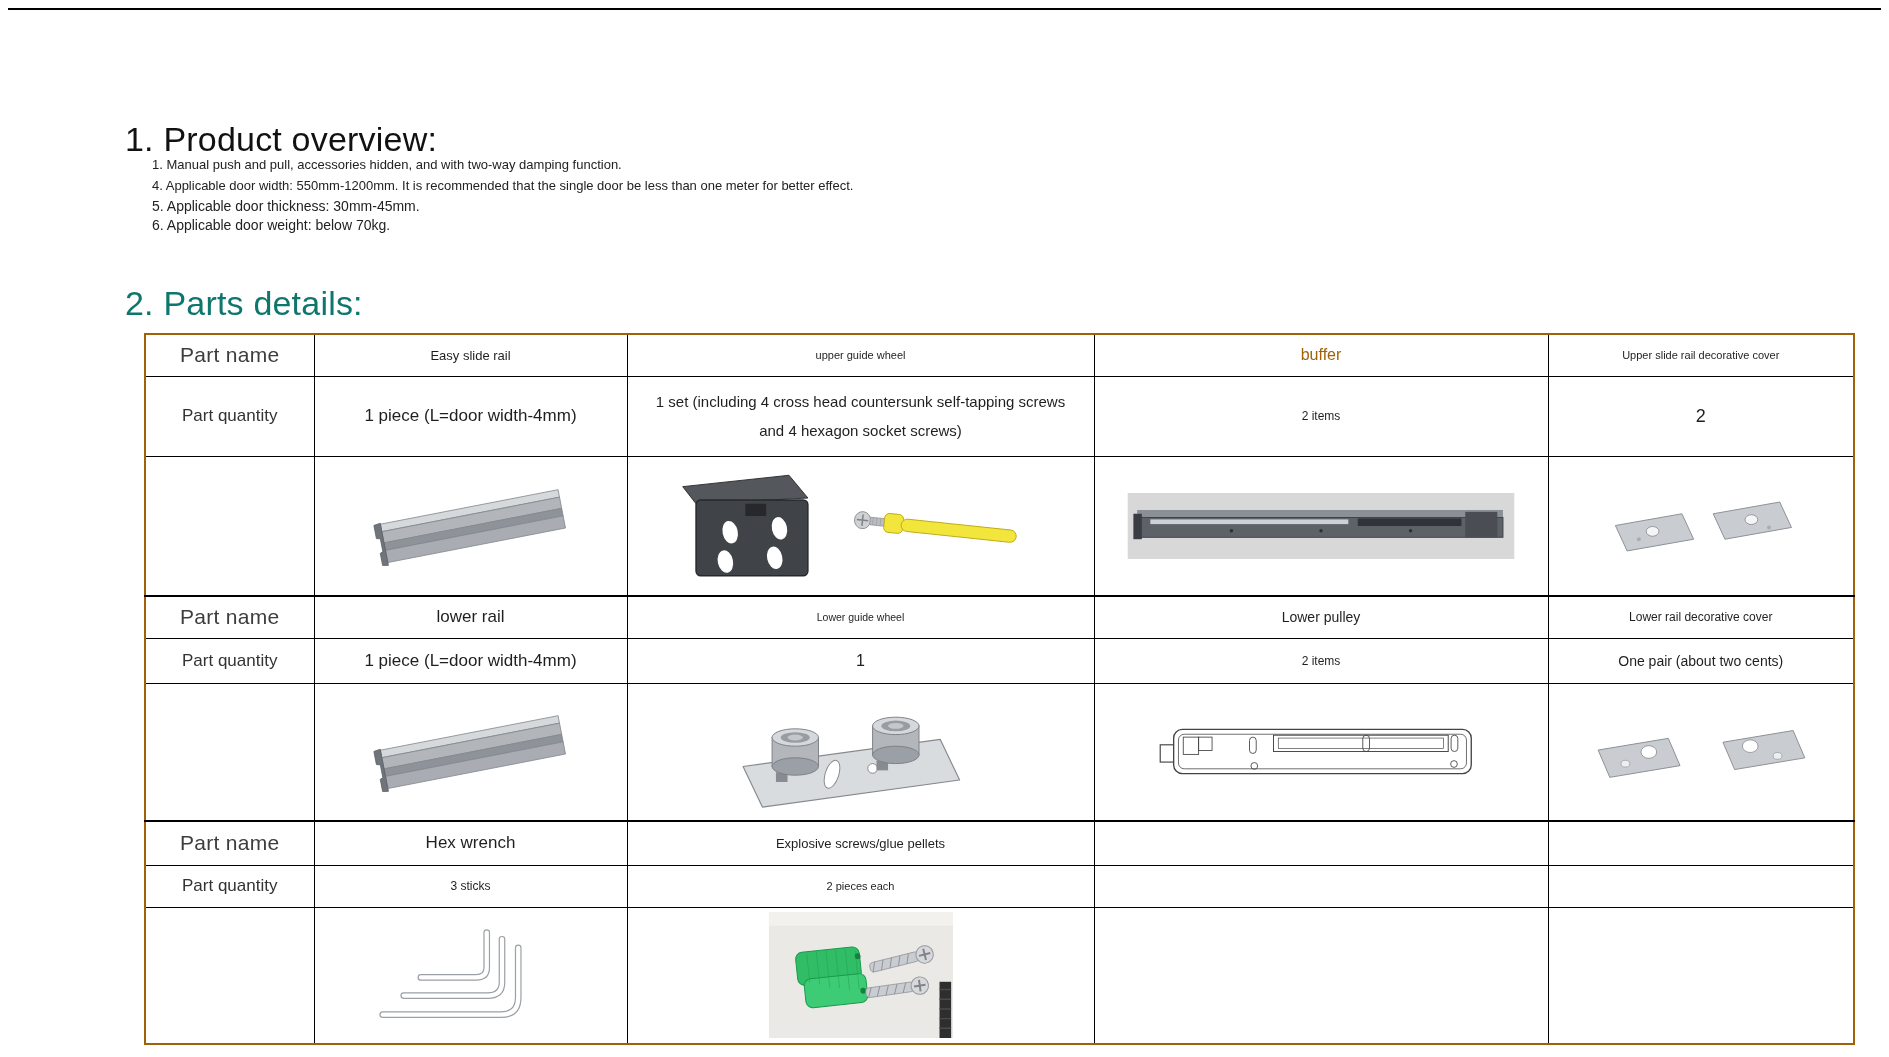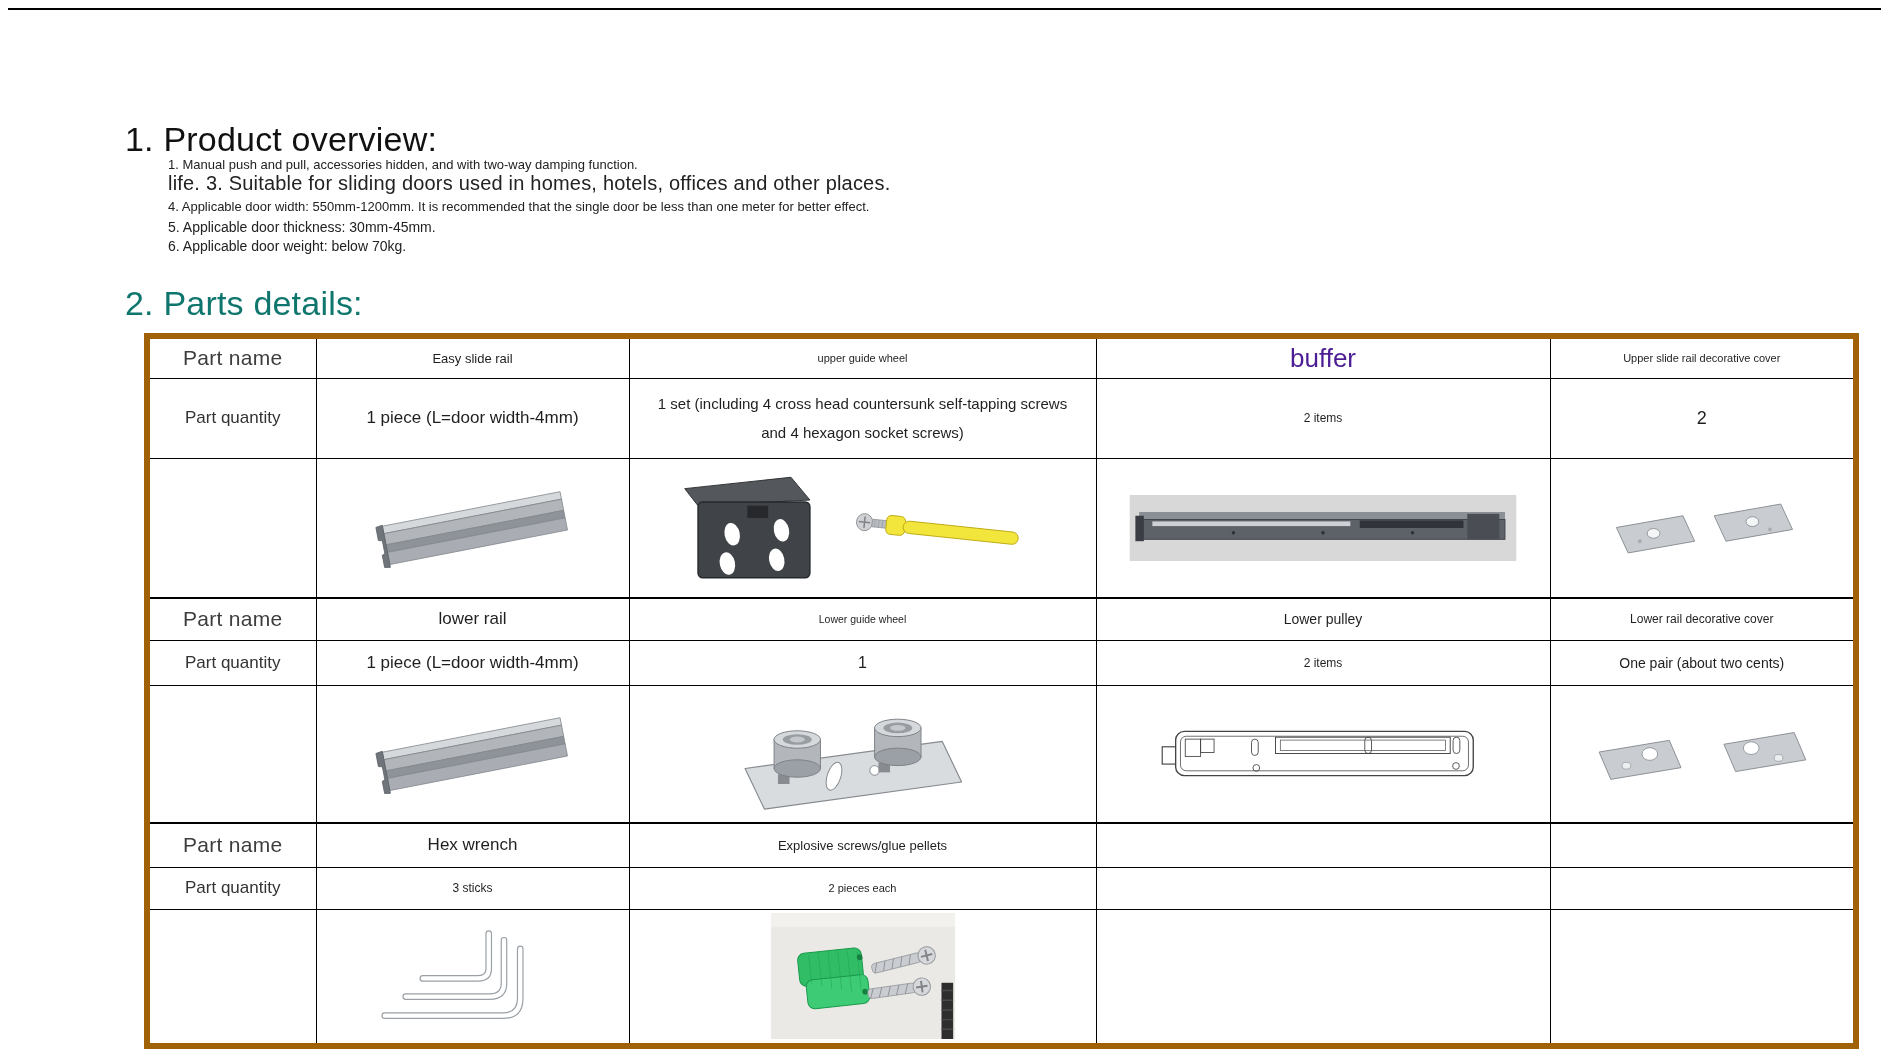--- a/index.html
+++ b/index.html
@@ -4,61 +4,60 @@
 <style>
   * { margin:0; padding:0; box-sizing:border-box; }
   html,body { background:#ffffff; }
   body {
     width:1889px; height:1057px; position:relative; overflow:hidden;
     font-family:"Liberation Sans", sans-serif; color:#1f1f1f;
   }
   .top-rule { position:absolute; top:8px; left:8px; right:8px; height:2px; background:#000; }
   .h1 { position:absolute; left:125px; top:120px; font-size:34px; font-weight:500; letter-spacing:.2px; color:#111; }
   .h2 { position:absolute; left:125px; top:284px; font-size:34px; font-weight:500; letter-spacing:.2px; color:#0f766e; }
-  .overview { position:absolute; left:168px; top:157px; width:1100px; color:#222; }
+  .overview { position:absolute; left:152px; top:157px; width:1100px; color:#222; }
   .ov-s { font-size:13px; line-height:16px; }
   .ov-l { font-size:20px; line-height:21px; letter-spacing:.2px; }
   .ov-m { font-size:14px; line-height:17px; margin-top:2px; }
   .ov-m5 { font-size:14px; line-height:17px; margin-top:4px; }
 
   table.parts { position:absolute; left:144px; top:333px; width:1709px;
     border-collapse:collapse; table-layout:fixed; }
-  table.parts { border:6px solid #a16207; }
+  table.parts { border:2px solid #a16207; }
   table.parts td { border:1px solid #000; text-align:center; vertical-align:middle; padding:2px 6px; overflow:hidden; }
   tr.thick td { border-top:2px solid #000; }
   tr.r-name  { height:42px; }
   tr.r-qty1  { height:80px; }
   tr.r-img1  { height:140px; }
   tr.r-name2 { height:42px; }
   tr.r-qty2  { height:45px; }
   tr.r-img2  { height:138px; }
   tr.r-name3 { height:44px; }
   tr.r-qty3  { height:42px; }
   tr.r-img3  { height:137px; }
 
   .lbl  { font-size:21px; color:#3d3d3d; letter-spacing:.3px; }
   .lbl2 { font-size:17px; color:#333; }
   .fs10 { font-size:10.5px; } .fs11 { font-size:11px; } .fs12 { font-size:12px; }
   .fs13 { font-size:13px; } .fs14 { font-size:14px; } .fs15 { font-size:15px; }
   .fs16 { font-size:16px; } .fs17 { font-size:17px; } .fs18 { font-size:18px; }
-  .fs20 { font-size:26px; color:#4c1d95; }
+  .fs20 { font-size:16px; color:#a16207; }
   .qline2 { margin-top:12px; }
   td.img { padding:0; }
   td.img svg { display:block; margin:0 auto; }
 </style>
 </head>
 <body>
 
 <div class="top-rule"></div>
 
 <div class="h1">1. Product overview:</div>
 
 <div class="overview">
   <div class="ov-s">1. Manual push and pull, accessories hidden, and with two-way damping function.</div>
-  <div class="ov-l">life. 3. Suitable for sliding doors used in homes, hotels, offices and other places.</div>
   <div class="ov-s" style="margin-top:5px;">4. Applicable door width: 550mm-1200mm. It is recommended that the single door be less than one meter for better effect.</div>
   <div class="ov-m5">5. Applicable door thickness: 30mm-45mm.</div>
   <div class="ov-m">6. Applicable door weight: below 70kg.</div>
 </div>
 
 <div class="h2">2. Parts details:</div>
 
 <svg width="0" height="0" style="position:absolute" aria-hidden="true">
   <defs>
     <symbol id="sym-rail" viewBox="0 0 210 100">

